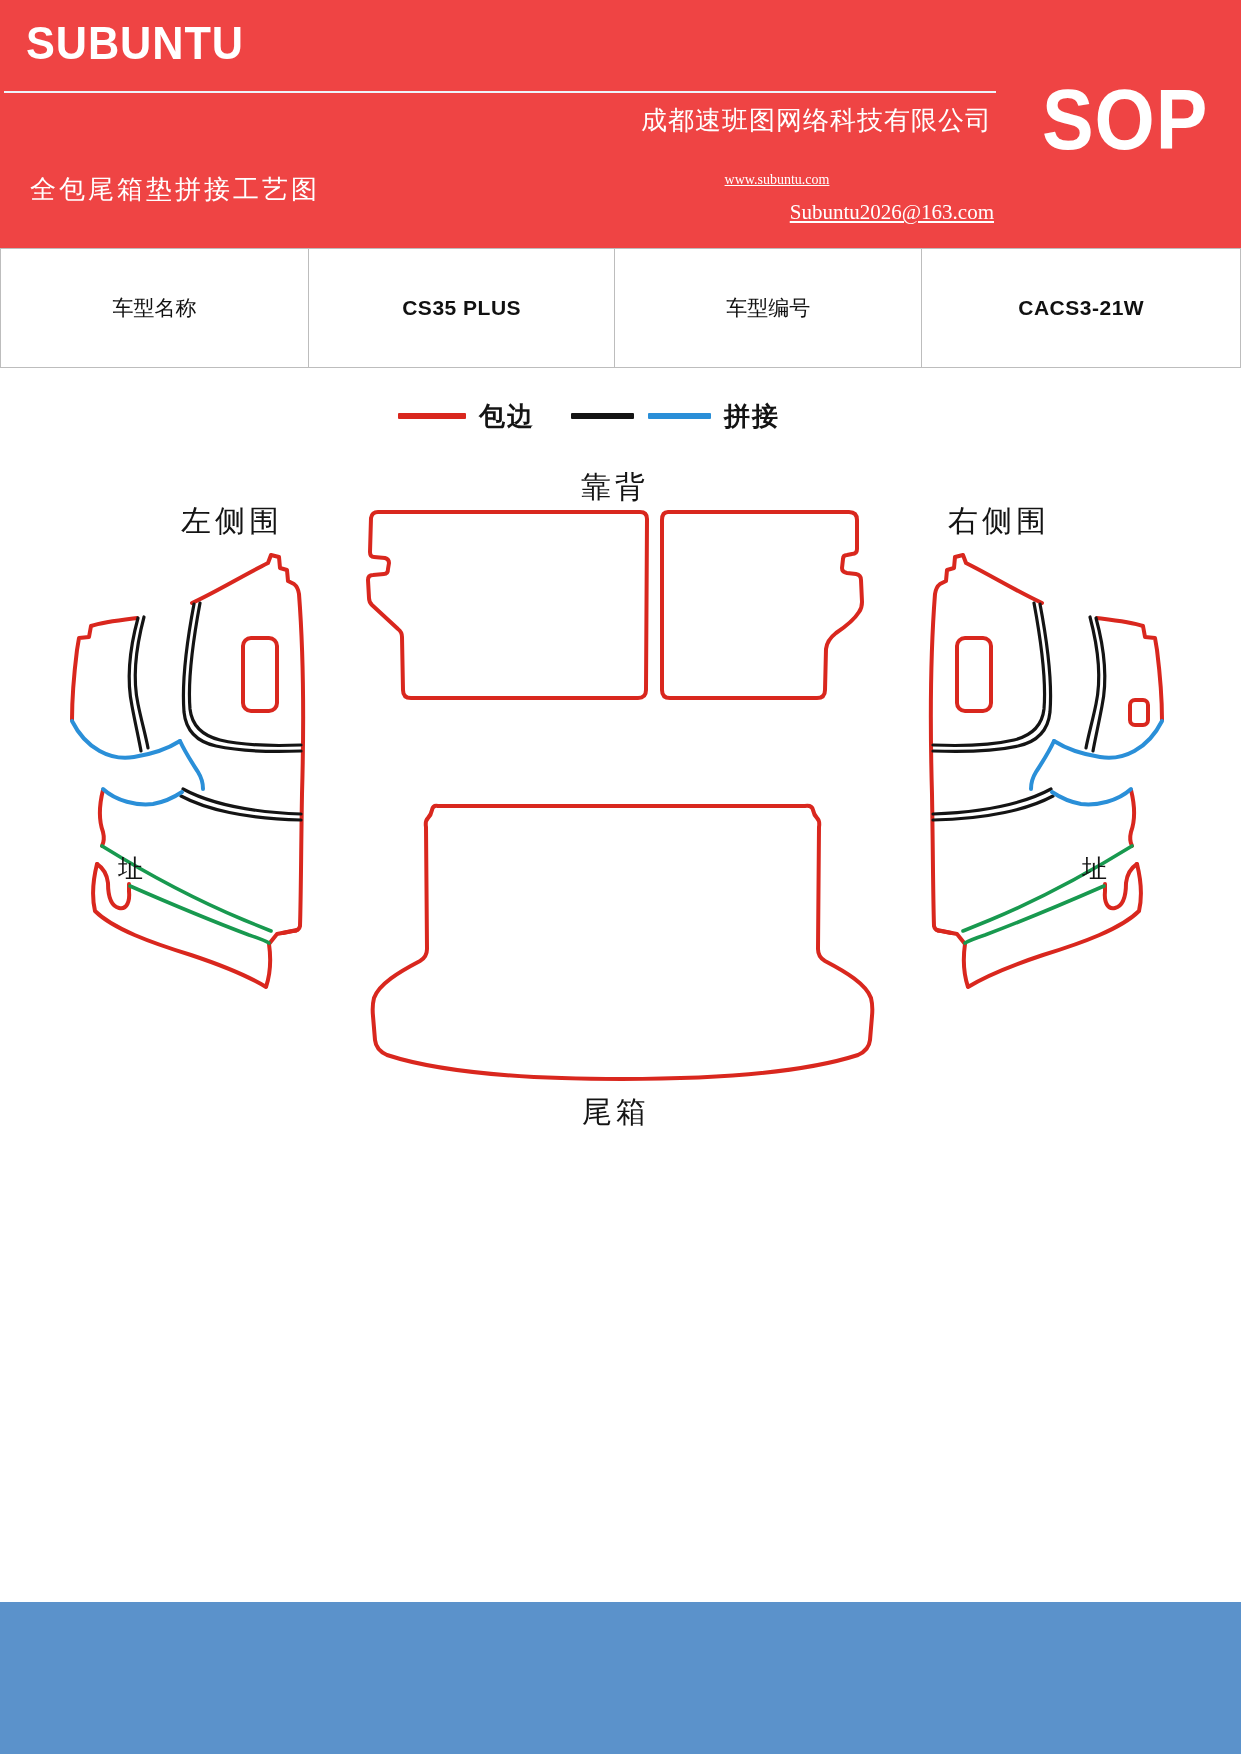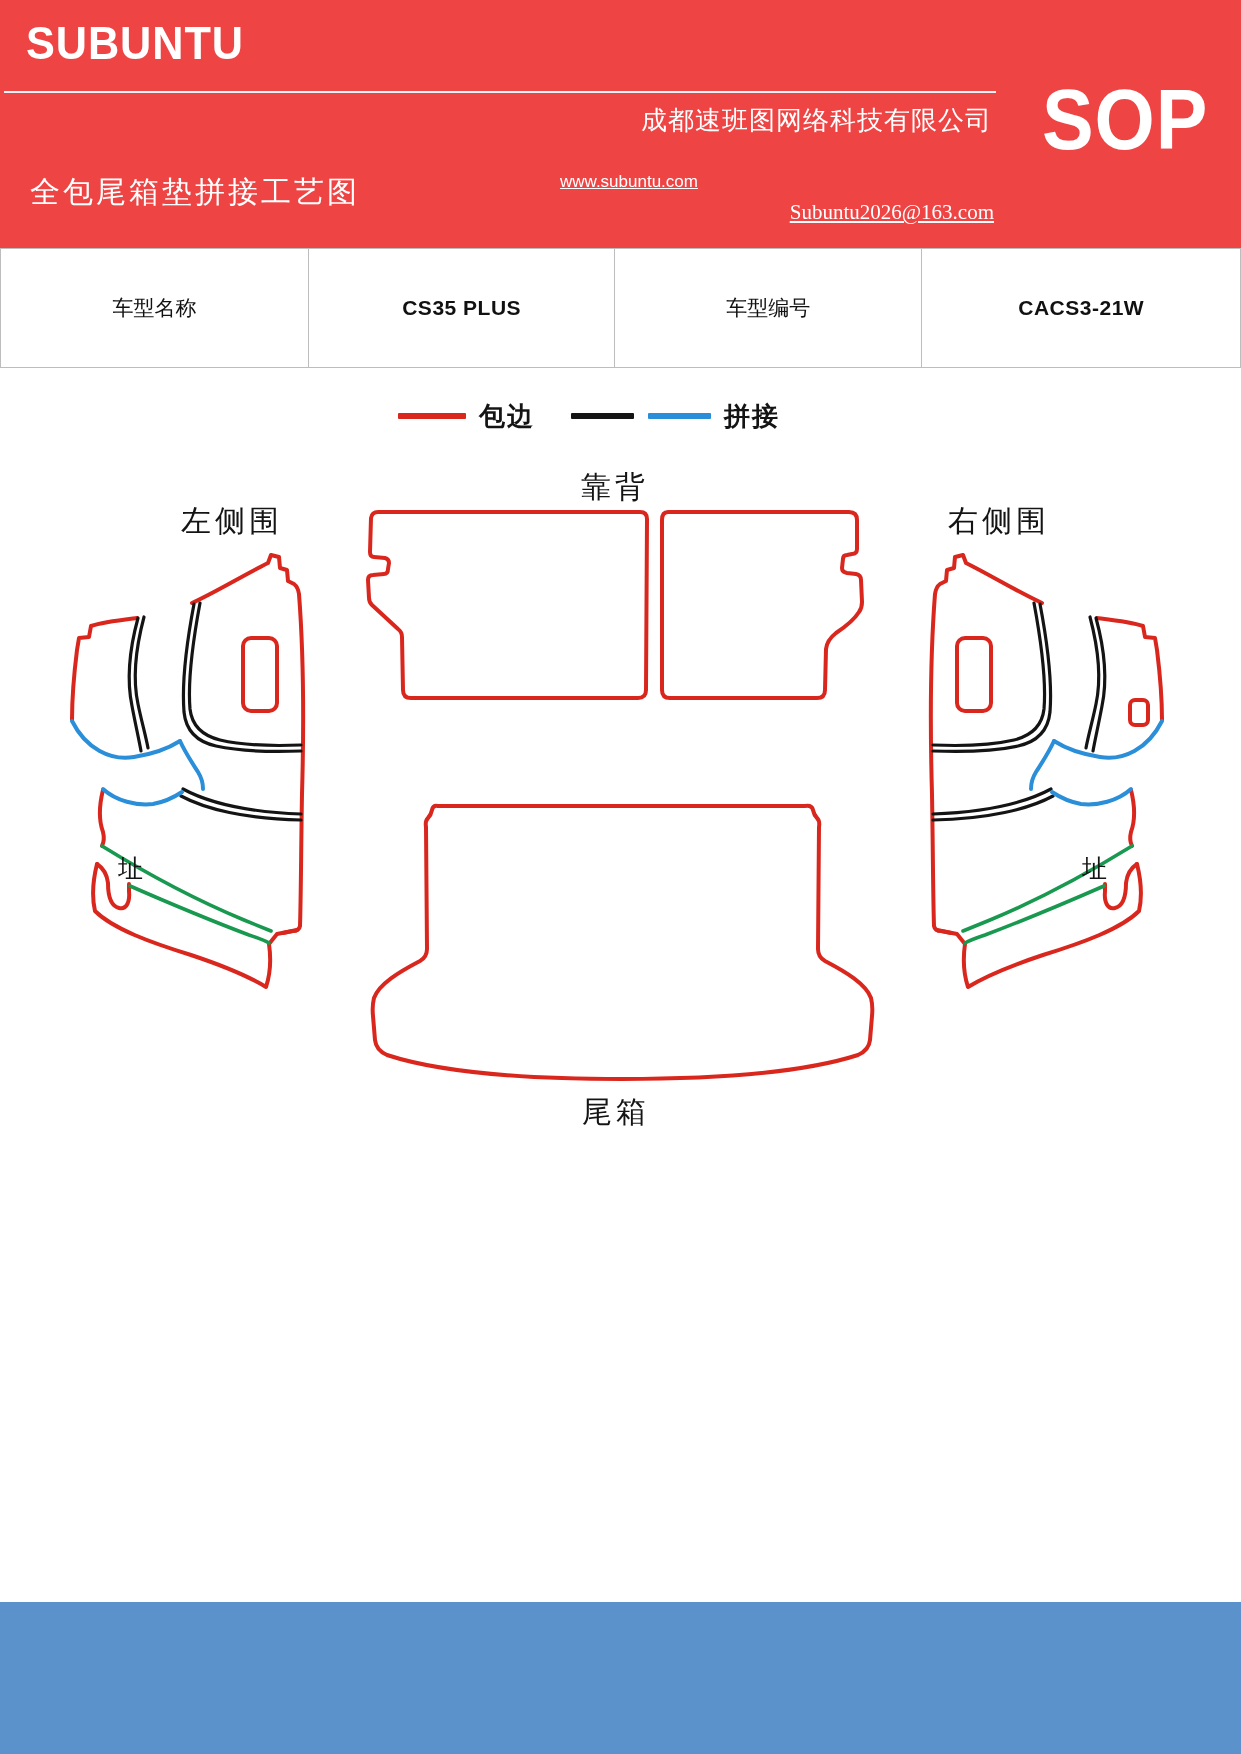--- a/index.html
+++ b/index.html
@@ -5,26 +5,26 @@
   html,body{margin:0;padding:0;}
   body{width:1241px;height:1754px;position:relative;background:#ffffff;overflow:hidden;
        font-family:"Liberation Sans",sans-serif;}
   .abs{position:absolute;}
 
   
   .header{left:0;top:0;width:1241px;height:248px;background:#ef4444;}
   .logo{left:26px;top:16px;color:#fff;font-size:46px;font-weight:800;letter-spacing:1px;
         transform:scaleX(.94);transform-origin:left top;}
   .hdr-divider{left:4px;top:91px;width:992px;height:2px;background:#eef3fa;}
-  .doc-title{left:30px;top:172px;color:#fff;font-size:30px;letter-spacing:3px;
+  .doc-title{left:30px;top:172px;color:#fff;font-size:26px;letter-spacing:3px;
              font-family:"Liberation Serif",serif;}
   .hdr-company{left:560px;top:103px;width:432px;text-align:right;color:#fff;font-size:26px;
                font-family:"Liberation Serif",serif;letter-spacing:1px;}
-  .hdr-site{left:560px;top:172px;width:434px;text-align:left;color:#fff;font-size:17px;
-            text-decoration:underline;font-family:Liberation Sans, sans-serif;}
+  .hdr-site{left:560px;top:172px;width:434px;text-align:center;color:#fff;font-size:14px;
+            text-decoration:underline;font-family:Liberation Serif, serif;}
   .hdr-mail{left:560px;top:200px;width:434px;text-align:right;color:#fff;font-size:21px;
             font-family:"Liberation Serif",serif;text-decoration:underline;}
   .sop{left:1042px;top:76px;color:#fff;font-size:86px;font-weight:800;line-height:1;
        letter-spacing:1px;transform:scaleX(.9);transform-origin:left top;}
 
   
   .info-table{left:0;top:248px;width:1241px;height:120px;border-collapse:collapse;}
   .info-table td{border:1px solid #bdbdbd;text-align:center;vertical-align:middle;
                  font-size:21px;color:#111;height:60px;padding:18px;}
   .c1{width:313px;} .c2{width:304px;margin-top:34px;} .c3{width:312px;} .c4{width:315px;}

